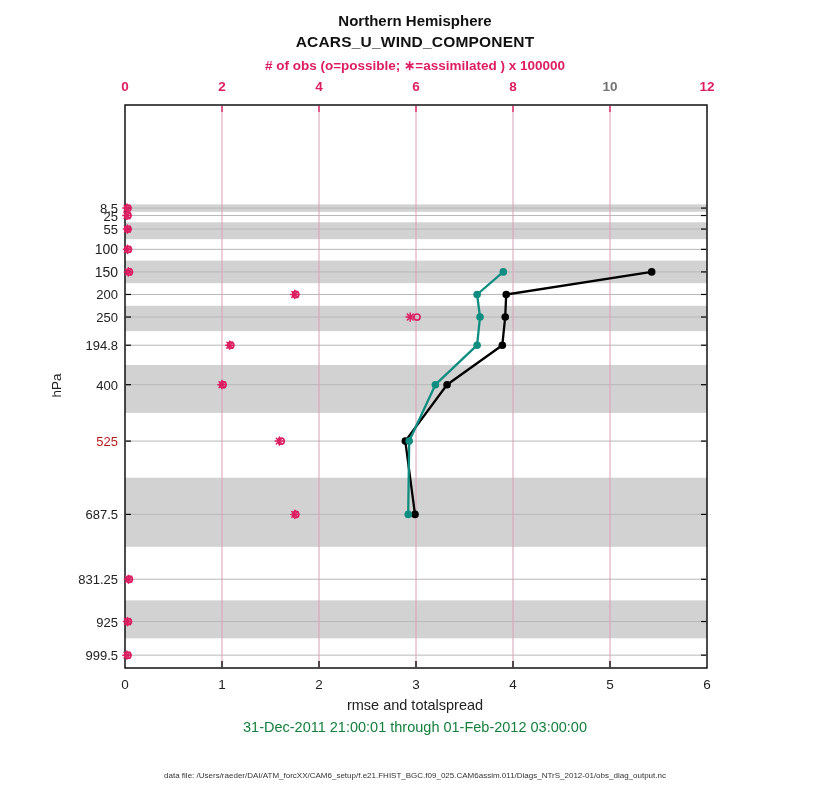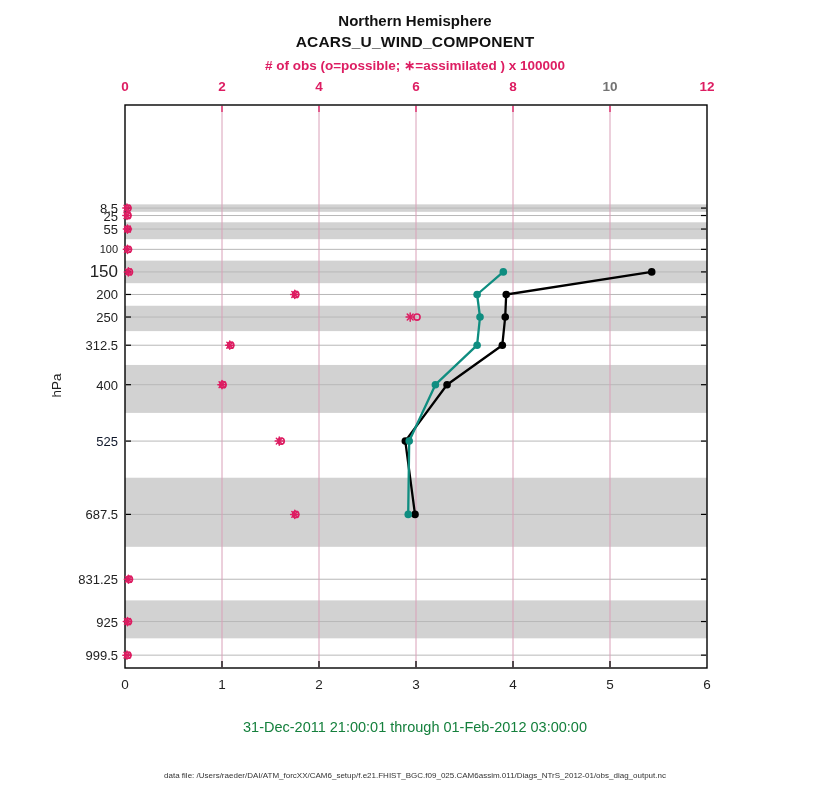--- a/index.html
+++ b/index.html
@@ -177,20 +177,21 @@
       <line x1="124.04129999999999" y1="652.2443288461538" x2="129.8387" y2="658.0417288461538" stroke="#dd1d62" stroke-width="1.5" stroke-linecap="round"></line>
       <line x1="124.04129999999999" y1="658.0417288461538" x2="129.8387" y2="652.2443288461538" stroke="#dd1d62" stroke-width="1.5" stroke-linecap="round"></line>
     </svg>
 
   <div class="abs ctr title1">Northern Hemisphere</div>
   <div class="abs ctr title2">ACARS_U_WIND_COMPONENT</div>
   <div class="abs ctr toplabel" id="toplabel" style="color: rgb(221, 29, 98);"># of obs (o=possible; ∗=assimilated ) x 100000</div>
 
 
   <div class="abs hpa">hPa</div>
+  <div class="abs ctr xlabel">rmse and totalspread</div>
   <div class="abs ctr datespan">31-Dec-2011 21:00:01 through 01-Feb-2012 03:00:00</div>
   <div class="abs ctr footer">data file: /Users/raeder/DAI/ATM_forcXX/CAM6_setup/f.e21.FHIST_BGC.f09_025.CAM6assim.011/Diags_NTrS_2012-01/obs_diag_output.nc</div>
 
   <div id="ticklabels">
       <div style="position: absolute; left: 125px; top: 79px; transform: translateX(-50%); font-size: 13.5px; font-weight: bold; color: rgb(221, 29, 98);">0</div>
       <div style="position: absolute; left: 222px; top: 79px; transform: translateX(-50%); font-size: 13.5px; font-weight: bold; color: rgb(221, 29, 98);">2</div>
       <div style="position: absolute; left: 319px; top: 79px; transform: translateX(-50%); font-size: 13.5px; font-weight: bold; color: rgb(221, 29, 98);">4</div>
       <div style="position: absolute; left: 416px; top: 79px; transform: translateX(-50%); font-size: 13.5px; font-weight: bold; color: rgb(221, 29, 98);">6</div>
       <div style="position: absolute; left: 513px; top: 79px; transform: translateX(-50%); font-size: 13.5px; font-weight: bold; color: rgb(221, 29, 98);">8</div>
       <div style="position: absolute; left: 610px; top: 79px; transform: translateX(-50%); font-size: 13.5px; font-weight: bold; color: #737373;">10</div>
@@ -198,25 +199,25 @@
       <div style="position: absolute; left: 125px; top: 677px; transform: translateX(-50%); font-size: 13.5px; color: rgb(34, 34, 34);">0</div>
       <div style="position: absolute; left: 222px; top: 677px; transform: translateX(-50%); font-size: 13.5px; color: rgb(34, 34, 34);">1</div>
       <div style="position: absolute; left: 319px; top: 677px; transform: translateX(-50%); font-size: 13.5px; color: rgb(34, 34, 34);">2</div>
       <div style="position: absolute; left: 416px; top: 677px; transform: translateX(-50%); font-size: 13.5px; color: rgb(34, 34, 34);">3</div>
       <div style="position: absolute; left: 513px; top: 677px; transform: translateX(-50%); font-size: 13.5px; color: rgb(34, 34, 34);">4</div>
       <div style="position: absolute; left: 610px; top: 677px; transform: translateX(-50%); font-size: 13.5px; color: rgb(34, 34, 34);">5</div>
       <div style="position: absolute; left: 707px; top: 677px; transform: translateX(-50%); font-size: 13.5px; color: rgb(34, 34, 34);">6</div>
       <div style="position: absolute; right: 712px; top: 208.081px; transform: translateY(-50%); font-size: 13px; color: rgb(34, 34, 34); white-space: nowrap;">8.5</div>
       <div style="position: absolute; right: 712px; top: 215.525px; transform: translateY(-50%); font-size: 13px; color: rgb(34, 34, 34); white-space: nowrap;">25</div>
       <div style="position: absolute; right: 712px; top: 229.058px; transform: translateY(-50%); font-size: 13px; color: rgb(34, 34, 34); white-space: nowrap;">55</div>
-      <div style="position: absolute; right: 712px; top: 249.359px; transform: translateY(-50%); font-size: 11px; color: rgb(34, 34, 34); white-space: nowrap; text-align: right;">100</div>
-      <div style="position: absolute; right: 712px; top: 271.915px; transform: translateY(-50%); font-size: 17px; color: rgb(34, 34, 34); white-space: nowrap; margin-left: 12px;">150</div>
+      <div style="position: absolute; right: 712px; top: 249.359px; transform: translateY(-50%); font-size: 14px; color: rgb(34, 34, 34); white-space: nowrap; text-align: right;">100</div>
+      <div style="position: absolute; right: 712px; top: 271.915px; transform: translateY(-50%); font-size: 14px; color: rgb(34, 34, 34); white-space: nowrap; margin-left: 12px;">150</div>
       <div style="position: absolute; right: 712px; top: 294.471px; transform: translateY(-50%); font-size: 13px; color: rgb(34, 34, 34); white-space: nowrap;">200</div>
       <div style="position: absolute; right: 712px; top: 317.027px; transform: translateY(-50%); font-size: 13px; color: rgb(34, 34, 34); white-space: nowrap;">250</div>
-      <div style="position: absolute; right: 712px; top: 345.222px; transform: translateY(-50%); font-size: 13px; color: rgb(34, 34, 34); white-space: nowrap;">312.5</div>
+      <div style="position: absolute; right: 712px; top: 345.222px; transform: translateY(-50%); font-size: 13px; color: rgb(34, 34, 34); white-space: nowrap;">194.8</div>
       <div style="position: absolute; right: 712px; top: 384.696px; transform: translateY(-50%); font-size: 13px; color: rgb(34, 34, 34); white-space: nowrap;">400</div>
-      <div style="position: absolute; right: 712px; top: 441.086px; transform: translateY(-50%); font-size: 13px; color: #0f172a; white-space: nowrap;">525</div>
+      <div style="position: absolute; right: 712px; top: 441.086px; transform: translateY(-50%); font-size: 13px; color: #b91c1c; white-space: nowrap;">525</div>
       <div style="position: absolute; right: 712px; top: 514.393px; transform: translateY(-50%); font-size: 13px; color: rgb(34, 34, 34); white-space: nowrap;">687.5</div>
       <div style="position: absolute; right: 712px; top: 579.242px; transform: translateY(-50%); font-size: 13px; color: rgb(34, 34, 34); white-space: nowrap;">831.25</div>
       <div style="position: absolute; right: 712px; top: 621.534px; transform: translateY(-50%); font-size: 13px; color: rgb(34, 34, 34); white-space: nowrap;">925</div>
       <div style="position: absolute; right: 712px; top: 655.143px; transform: translateY(-50%); font-size: 13px; color: rgb(34, 34, 34); white-space: nowrap;">999.5</div>
     </div>
 </div>
 
 </body></html>

